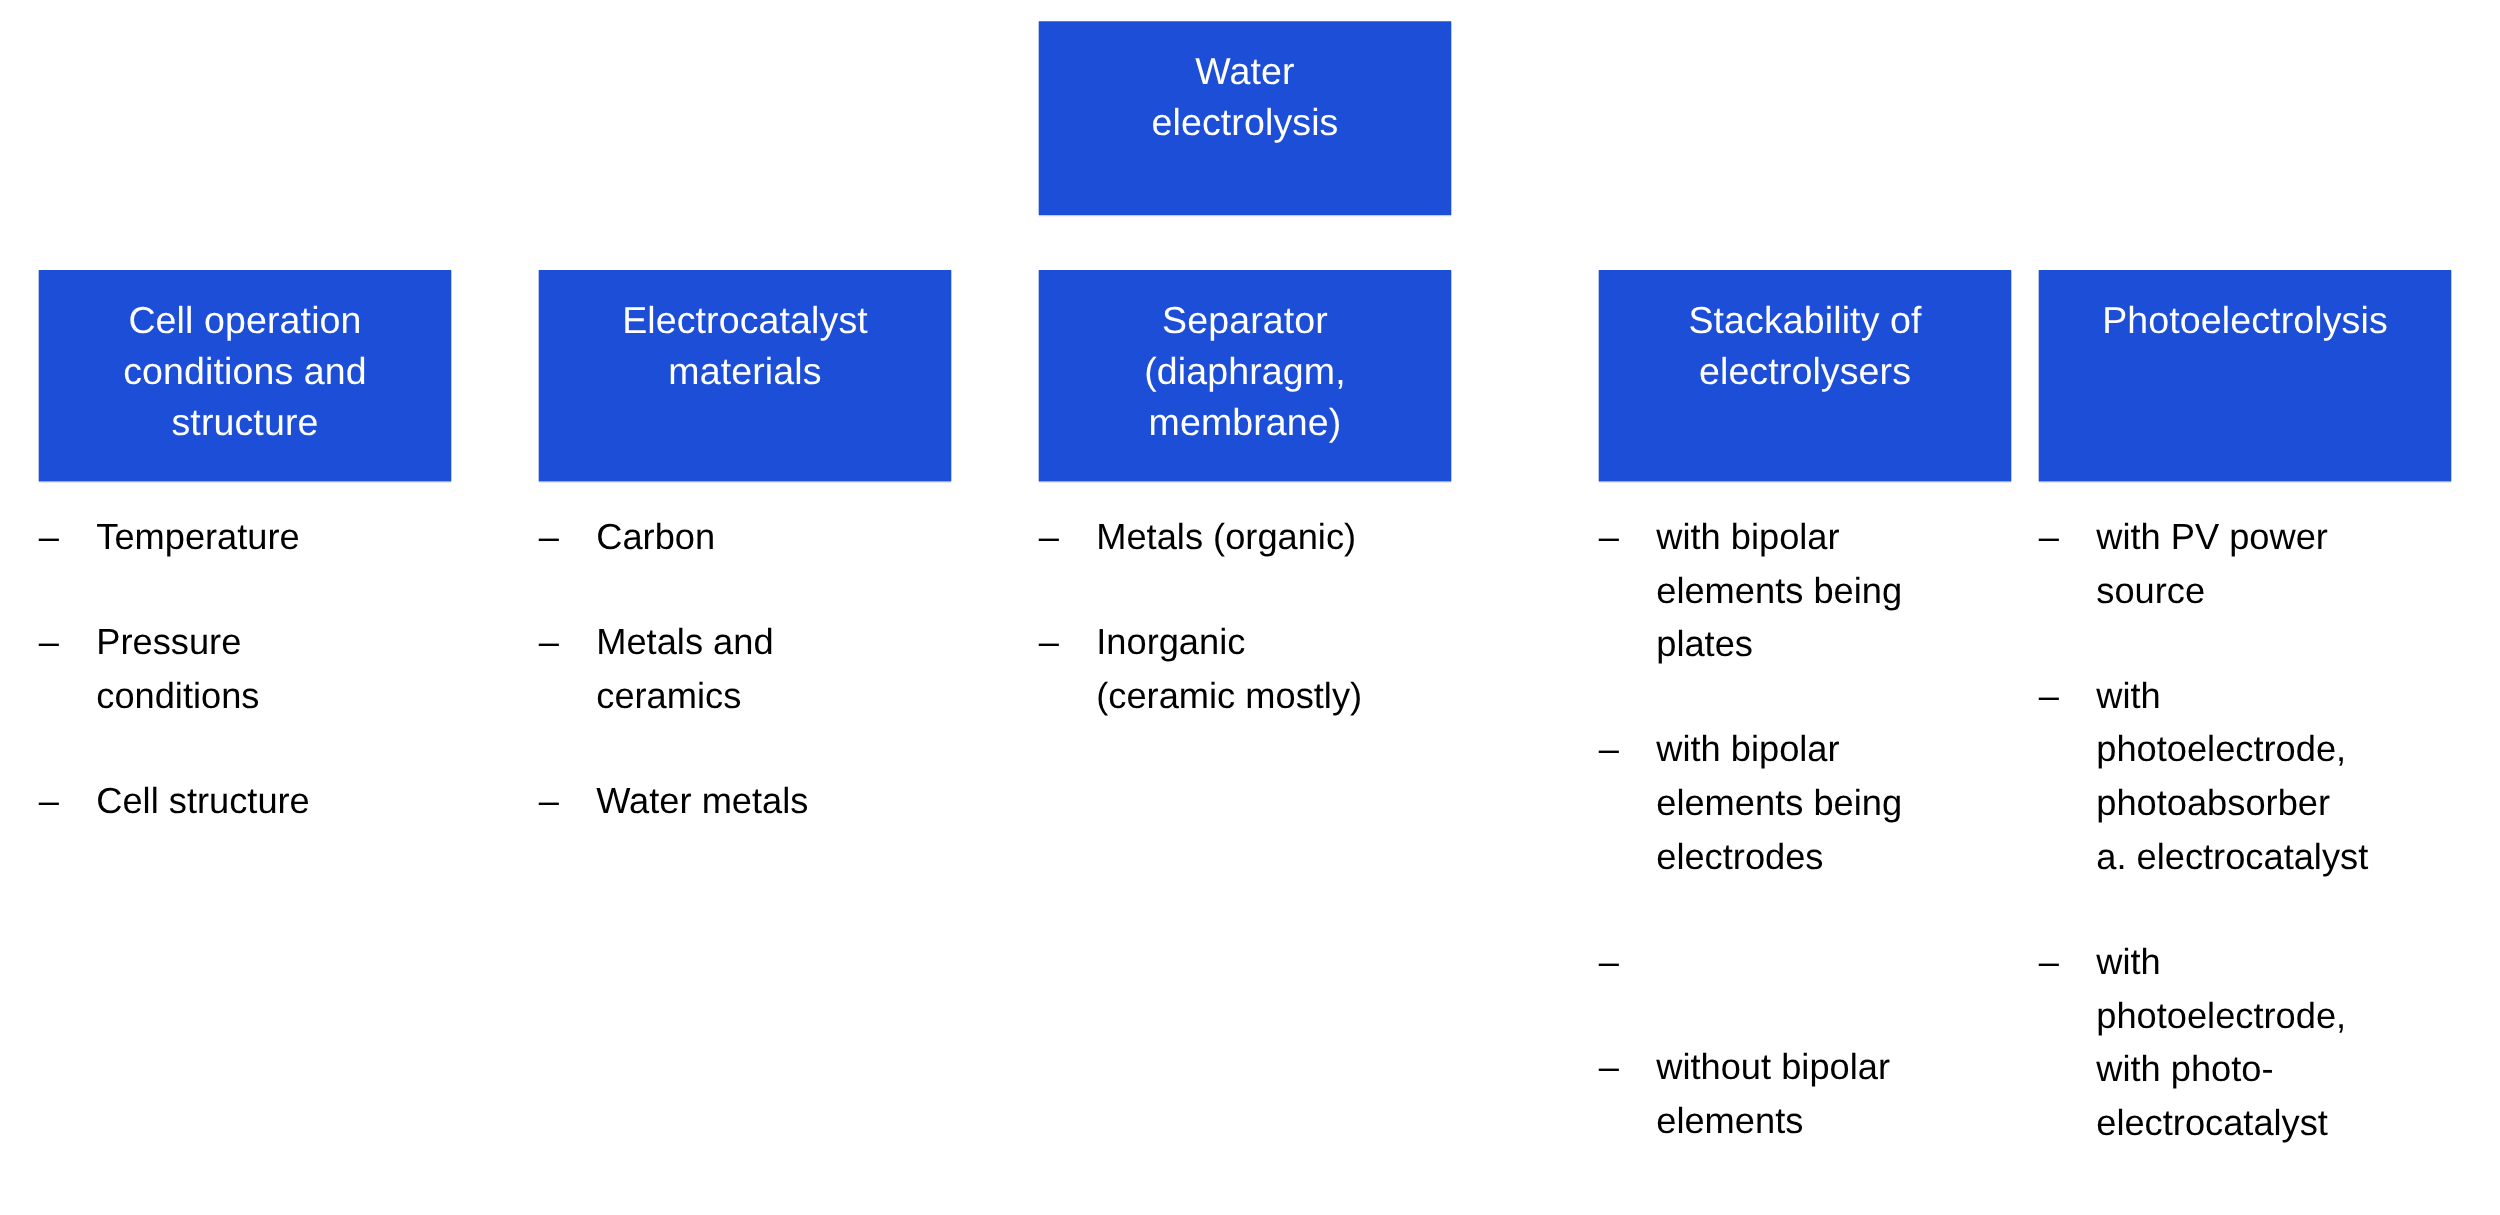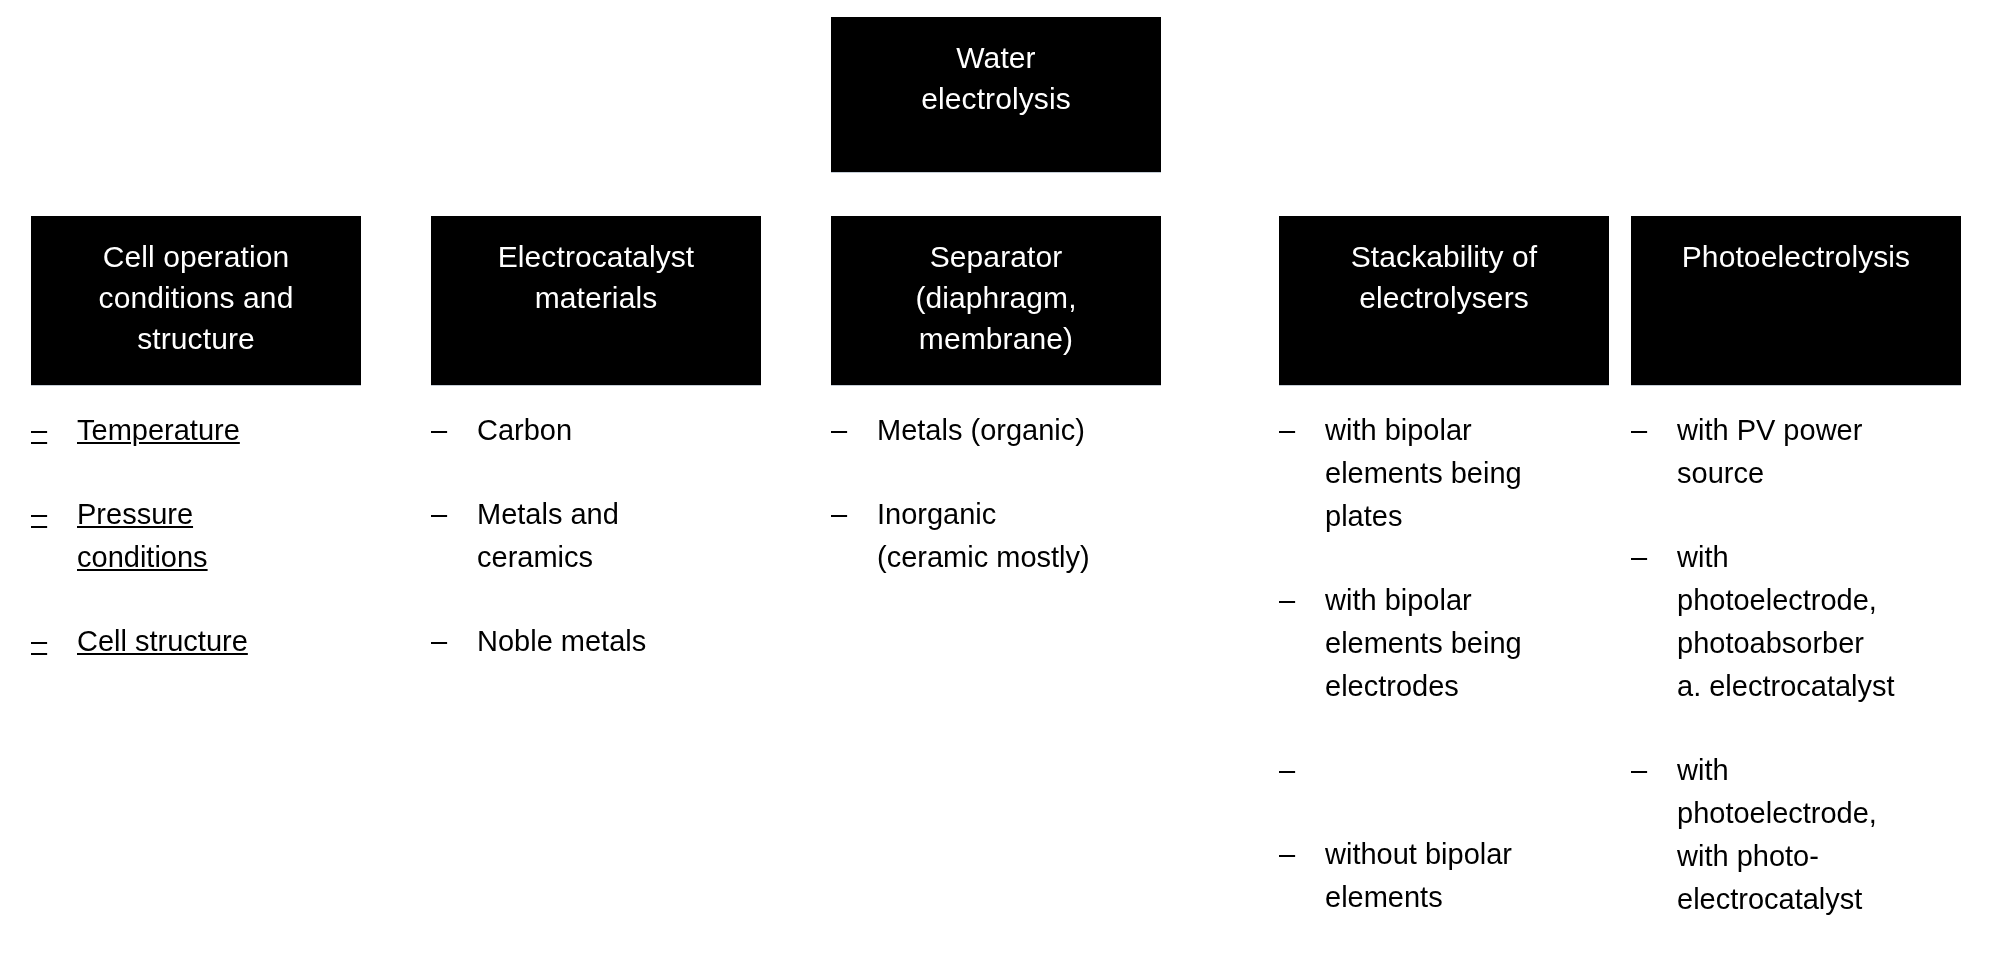--- a/index.html
+++ b/index.html
@@ -24,21 +24,21 @@
 
   
   .root-row {
     position: absolute;
     top: 0;
     left: 0;
     width: 2000px;
     height: 180px;
   }
   .node-box {
-    background: #000000;
+    background: #1d4ed8;
     color: #ffffff;
     box-sizing: border-box;
     text-align: center;
     font-size: 30px;
     line-height: 41px;
     font-weight: 400;
     letter-spacing: 0.1px;
     padding: 20px 14px 14px 14px;
     box-shadow: 0 1px 0 0 rgba(190,200,210,0.9);
   }
@@ -56,21 +56,21 @@
     top: 0;
     left: 0;
     width: 2000px;
     height: 972px;
   }
   .column {
     position: absolute;
     top: 216px;
     width: 330px;
   }
-  .col-0 { left: 31px; text-decoration: underline; }
+  .col-0 { left: 31px; }
   .col-1 { left: 431px; }
   .col-2 { left: 831px; }
   .col-3 { left: 1231px; margin-left: 48px; }
   .col-4 { left: 1631px; }
 
   .col-header {
     width: 330px;
     height: 169px;
   }
 
@@ -143,21 +143,21 @@
           <span class="dash">–</span>
           <span class="item-text" style="white-space: pre-line;">Carbon</span>
         </li>
         <li class="col-item">
           <span class="dash">–</span>
           <span class="item-text" style="white-space: pre-line;">Metals and
 ceramics</span>
         </li>
         <li class="col-item">
           <span class="dash">–</span>
-          <span class="item-text" style="white-space: pre-line;">Noble metals</span>
+          <span class="item-text" style="white-space: pre-line;">Water metals</span>
         </li>
       </ul>
     </div>
 
     <div class="column col-2">
       <div class="node-box col-header" style="white-space: pre-line;">Separator
 (diaphragm,
 membrane)</div>
       <ul class="col-list">
         <li class="col-item">

